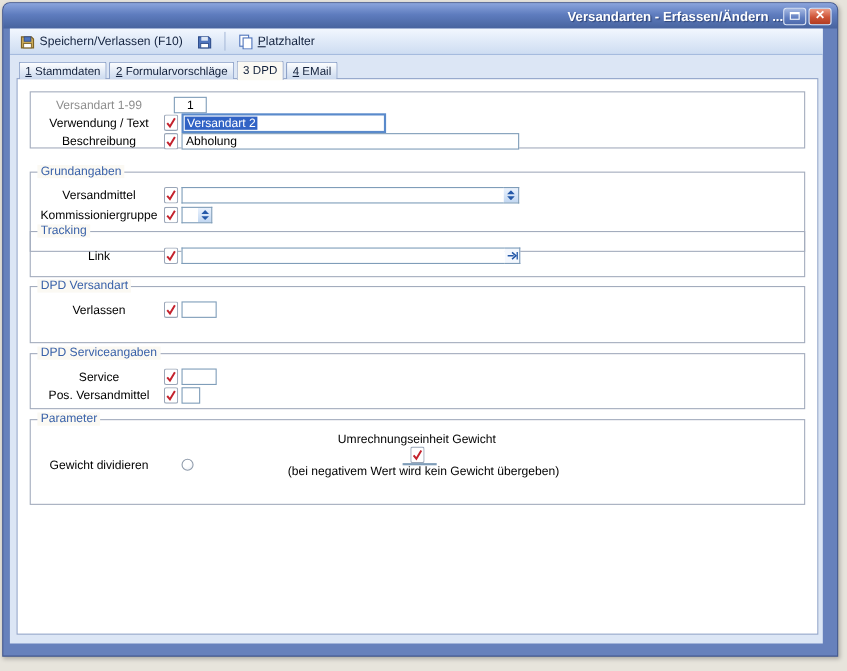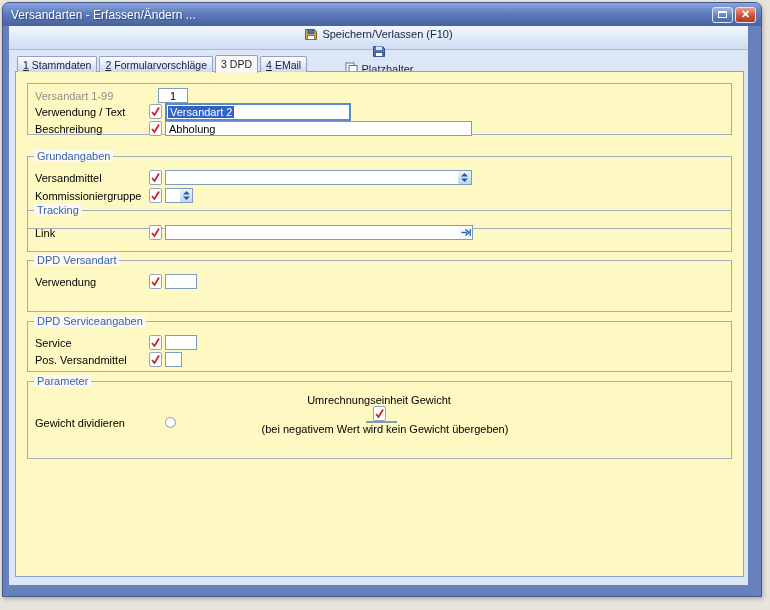--- a/index.html
+++ b/index.html
@@ -17,40 +17,40 @@
     border-radius:7px 7px 0 0;
     box-shadow: inset 0 1px 0 #9AAEDB, 1px 2px 4px rgba(0,0,0,.25);
   }
   .titlebar {
     position:absolute; left:0; top:0; right:0; height:23px;
     border-radius:6px 6px 0 0;
     background:linear-gradient(#8AA4DC 0%, #5E7CBE 45%, #47639E 100%);
     display:flex; align-items:center; padding:0 5px 0 8px;
   }
   .title {
-    flex:1; color:#FFFFFF; font-weight:normal; font-size:12px;
-    text-shadow:1px 1px 1px #2F4579; white-space:nowrap; overflow:hidden;
+    flex:1; color:#FFFFFF; font-weight:bold; font-size:12px;
+    text-shadow:1px 1px 1px #2F4579; white-space:nowrap; overflow:hidden;text-align:right;
   }
   .winbtns { display:flex; gap:2px; }
   .wbtn {
     width:21px; height:16px; border-radius:3px;
     border:1px solid #DCE5F5;
     display:flex; align-items:center; justify-content:center;
   }
   .wbtn.restore { background:linear-gradient(#A5B8E2, #5F7DC0 60%, #4E6AAC); }
   .restore-glyph { width:9px; height:7px; border:1px solid #FFFFFF; border-top-width:2px; background:transparent; }
   .wbtn.close { background:linear-gradient(#EE9C86, #CE5336 55%, #B03C22); color:#fff; font-size:11px; font-weight:bold; line-height:1; }
 
   .client { position:absolute; left:6px; top:23px; right:13px; bottom:11px; background:#DCE6F5; overflow:hidden; }
 
   .toolbar {
     position:absolute; left:0; top:0; right:0; height:24px;
     background:linear-gradient(#F2F7FE, #DCE7F7 60%, #CEDDF2);
     border-bottom:1px solid #A5BBDE;
-    display:flex; align-items:center; padding:0 3px; gap:1px;flex-direction:column;
+    display:flex; align-items:center; padding:0 3px; gap:1px;
   }
   .tbtn {
     display:flex; align-items:center; gap:4px;
     height:20px; padding:0 5px; font-size:11px; color:#14233F;
     border:1px solid transparent; border-radius:2px; cursor:default;
   }
   .tbtn svg { display:block; }
   .tsep { width:1px; height:17px; background:#A9BCD9; margin:0 4px; }
   .u { text-decoration:underline; }
 
@@ -65,21 +65,21 @@
     border-radius:2px 2px 0 0;
     display:flex; align-items:center; gap:3px;
   }
   .tab.active {
     height:18px; background:#FBF9F3; margin-bottom:-1px; padding-bottom:1px;
     position:relative; z-index:4;
   }
 
   .page {
     position:absolute; left:6px; top:45px; right:4px; bottom:8px;
-    background:#fef9c3; border:1px solid #8EA2C8; z-index:2;
+    background:#ffffff; border:1px solid #8EA2C8; z-index:2;text-align:center;
   }
 
   .group {
     position:absolute; left:11px; width:705px;
     border:1px solid #A3ACBD;
   }
   .legend {
     position:absolute; top:-7px; left:6px; background:#FBF9F3;
     padding:0 3px; font-size:11px; color:#3A62A9; white-space:nowrap;
   }
@@ -283,21 +283,21 @@
                   <path d="M9.2 1 V8" stroke="#2458A8" stroke-width="1.2"></path>
                 </svg>
             </div>
           </div>
         </div>
       </div>
 
       <div class="group" style="top:188px; height:52px;padding-left:33px;">
         <span class="legend">DPD Versandart</span>
         <div class="row" style="top:12px;">
-          <span class="flabel">Verwendung</span>
+          <span class="flabel">Verlassen</span>
           <span class="chk">
             <svg width="13" height="15" viewBox="0 0 13 15">
                 <rect x="0.5" y="0.5" width="12" height="14" rx="1.5" fill="#FFFFFF" stroke="#9AA6B8"></rect>
                 <path d="M3 8 l2.5 3 L10 3.5" stroke="#C4232E" stroke-width="1.8" fill="none"></path>
               </svg>
           </span>
           <div class="tinput" style="width:32px;">
               <span></span>
             </div>
         </div>

